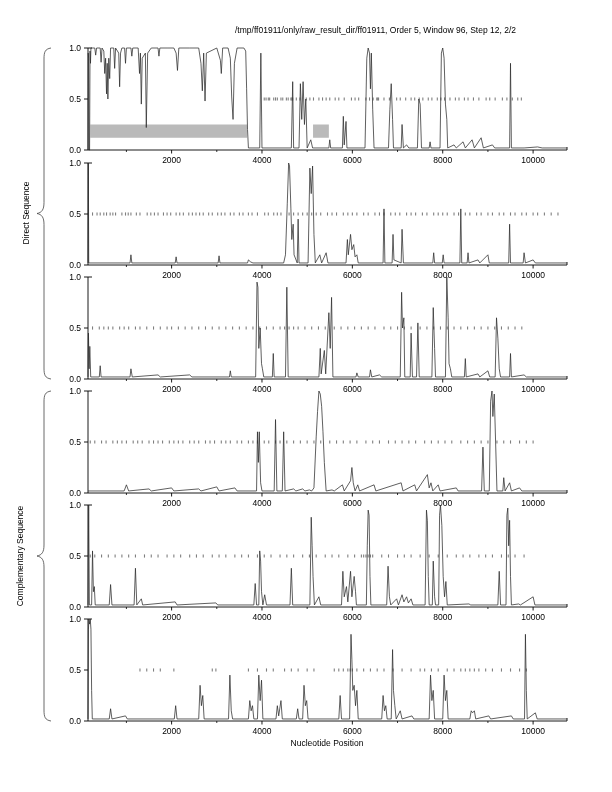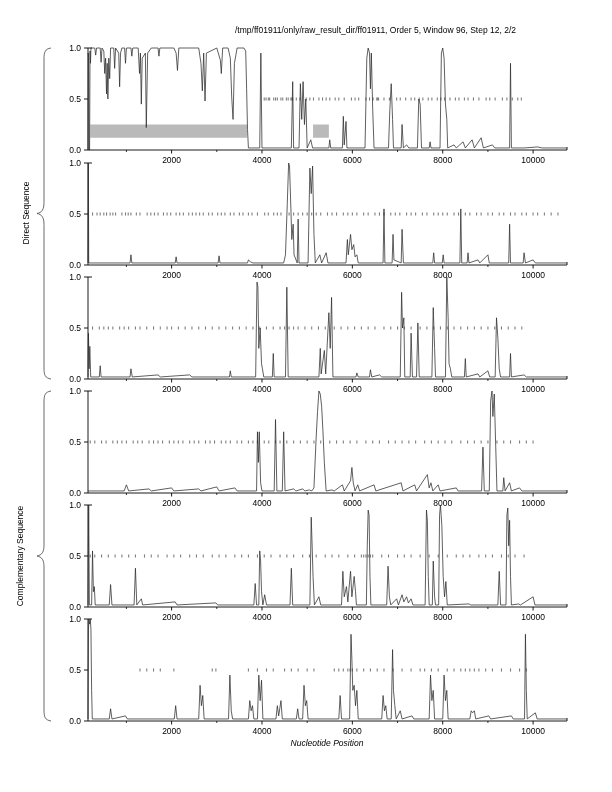--- a/index.html
+++ b/index.html
@@ -2,21 +2,21 @@
 <html><head>
 <meta charset="utf-8">
 <style>
   html,body{margin:0;padding:0;background:#fff;}
   .page{position:relative;width:612px;height:792px;background:#ffffff;overflow:hidden;
         font-family:"Liberation Sans", sans-serif;color:#000;}
   .title{position:absolute;left:235px;top:25px;font-size:8.5px;white-space:nowrap;}
   .vlabel{position:absolute;white-space:nowrap;font-size:8.5px;
           transform:translate(-50%,-50%) rotate(-90deg);}
   .xlabel{position:absolute;left:327px;top:738px;font-size:8.5px;white-space:nowrap;
-          transform:translateX(-50%);font-style:italic;}
+          transform:translateX(-50%);}
   svg{position:absolute;left:0;top:0;}
   text{font-family:"Liberation Sans", sans-serif;}
 </style>
 </head>
 <body>
 
 <div class="page">
   <div class="title">/tmp/ff01911/only/raw_result_dir/ff01911, Order 5, Window 96, Step 12, 2/2</div>
   <div class="vlabel" style="left:26px;top:213px;">Direct Sequence</div>
   <div class="vlabel" style="left:20px;top:556px;">Complementary Sequence</div>

